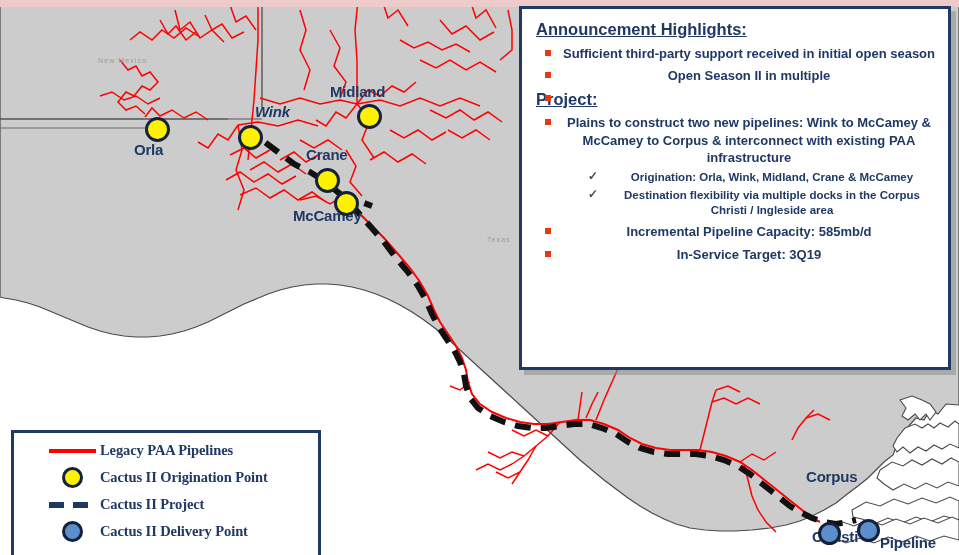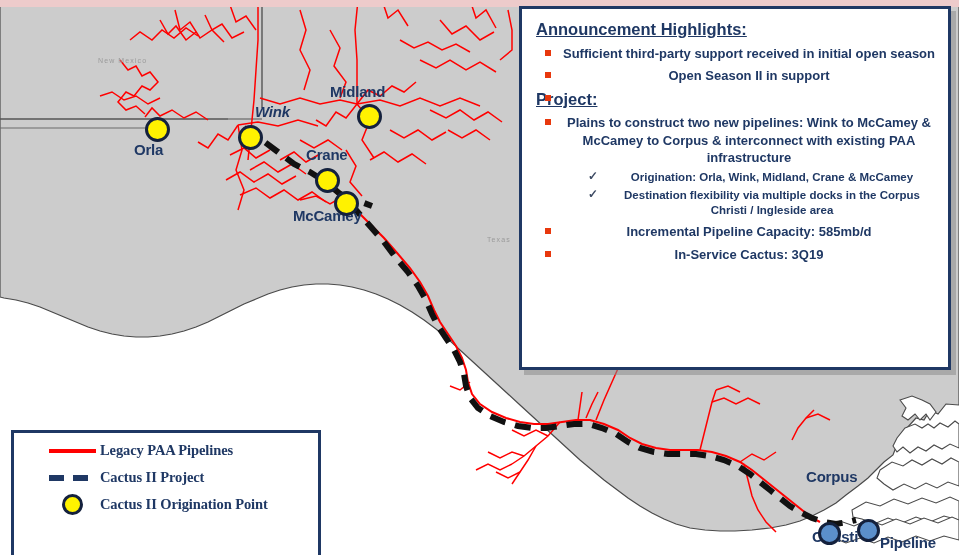--- a/index.html
+++ b/index.html
@@ -207,21 +207,21 @@
   <div id="callout">
 
     <div class="sec-head">Announcement Highlights:</div>
     <ul class="blist">
       <li class="bitem">
         <span class="sq"></span>
         <span>Sufficient third-party support received in initial open season</span>
       </li>
       <li class="bitem">
         <span class="sq"></span>
-        <span>Open Season II in support</span>
+        <span>Open Season II in multiple</span>
       </li>
       <li class="bitem">
         <span class="sq"></span>
       </li>
     </ul>
 
     <div class="sec-head">Project:</div>
     <ul class="blist">
       <li class="bitem">
         <span class="sq"></span>
@@ -239,39 +239,45 @@
       </li>
       <li class="bitem">
         <span class="sq"></span>
       </li>
       <li class="bitem">
         <span class="sq"></span>
         <span>Incremental Pipeline Capacity: 585mb/d</span>
       </li>
       <li class="bitem">
         <span class="sq"></span>
-        <span>In-Service Cactus: 3Q19</span>
+        <span>In-Service Target: 3Q19</span>
       </li>
     </ul>
   </div>
 
   <div id="legend">
     <div class="lrow">
       <span class="lswatch">
           <span class="sw-solid"></span>
         </span>
       <span class="ltext">Legacy PAA Pipelines</span>
     </div>
     <div class="lrow">
       <span class="lswatch">
+          <span class="sw-circle sw-yellow"></span>
+        </span>
+      <span class="ltext">Cactus II Origination Point</span>
+    </div>
+    <div class="lrow">
+      <span class="lswatch">
           <span class="sw-dash"></span>
         </span>
       <span class="ltext">Cactus II Project</span>
     </div>
     <div class="lrow">
       <span class="lswatch">
-          <span class="sw-circle sw-yellow"></span>
-        </span>
-      <span class="ltext">Cactus II Origination Point</span>
+          <span class="sw-circle sw-blue"></span>
+        </span>
+      <span class="ltext">Cactus II Delivery Point</span>
     </div>
   </div>
 
 </div>
 
 </body></html>

